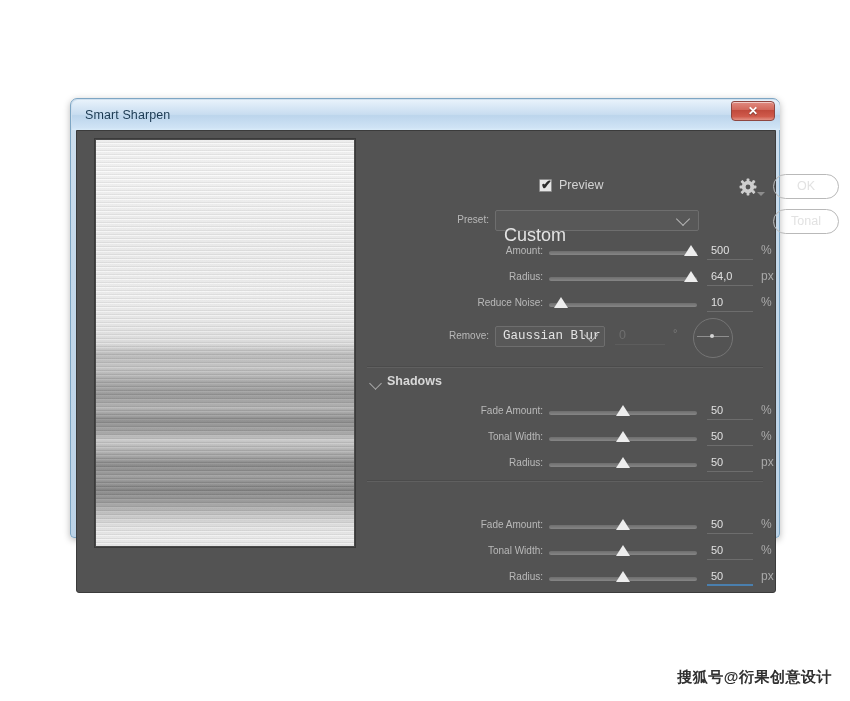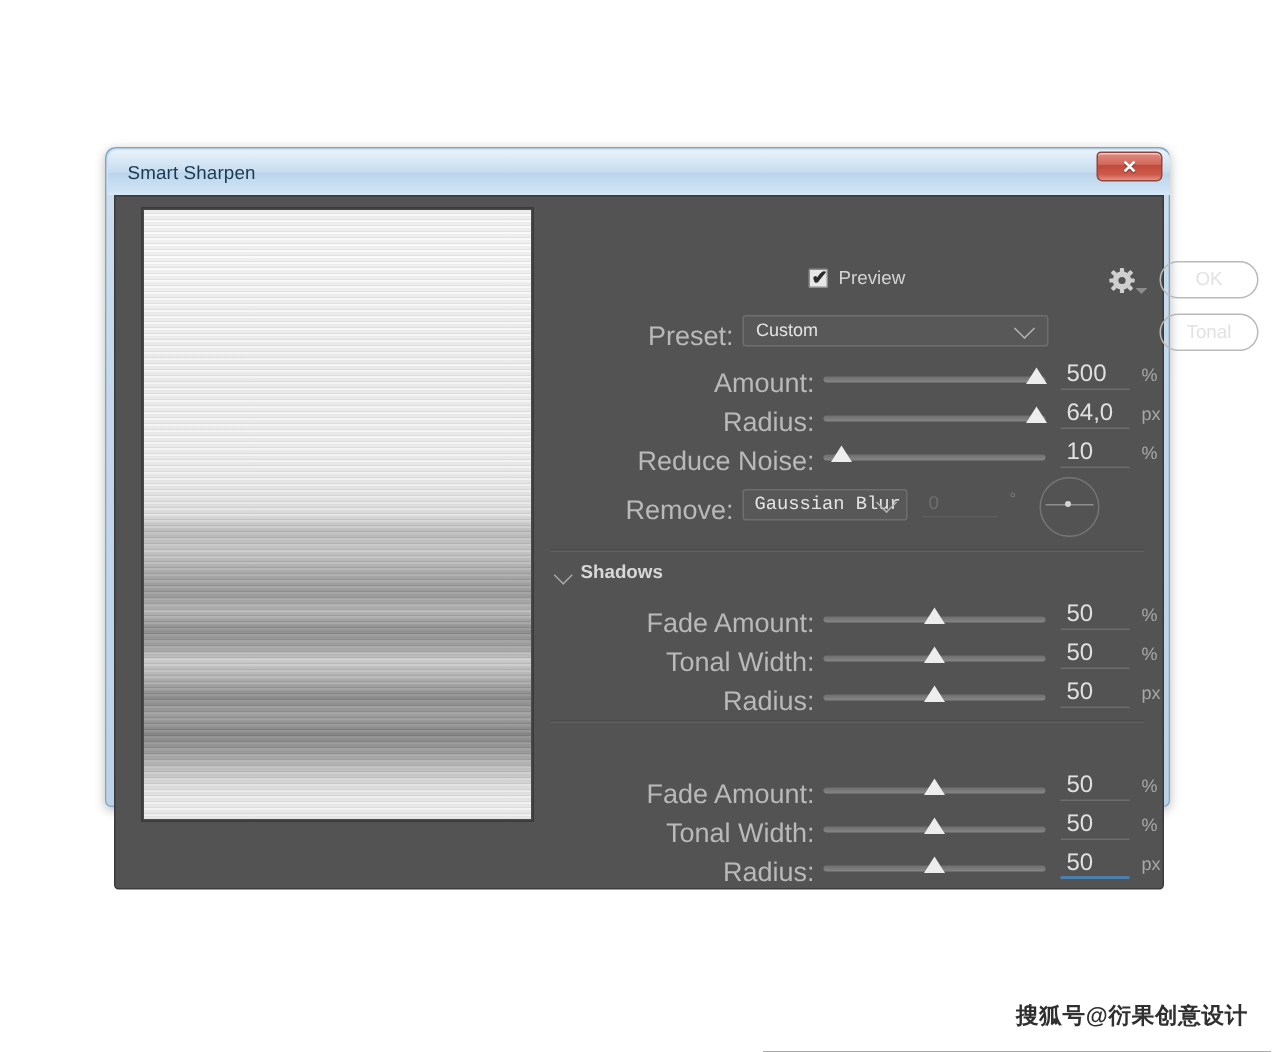--- a/index.html
+++ b/index.html
@@ -267,21 +267,21 @@
   }
   #ok-button     { top: 36px; }
   #cancel-button { top: 71px; }
 
   
   .row { position: absolute; left: 0; width: 400px; height: 22px; }
   .row-label {
     position: absolute;
     right: 224px;
     top: 3px;
-    font-size: 18px;
+    font-size: 10px;
     color: #b9b9b9;
     white-space: nowrap;
     text-align: right;
   }
   .slider {
     position: absolute;
     left: 182px;
     top: 9px;
     width: 148px;
     height: 4px;
@@ -299,21 +299,21 @@
     border-bottom: 11px solid #ededed;
     cursor: pointer;
   }
   .value-field {
     position: absolute;
     left: 340px;
     top: -1px;
     width: 46px;
     height: 19px;
     border-bottom: 1px solid #6d6d6d;
-    font-size: 16px;
+    font-size: 11px;
     color: #e0e0e0;
     padding-left: 4px;
     box-sizing: border-box;
     line-height: 18px;
     cursor: text;
   }
   .value-field.focused { border-bottom: 2px solid #4a7fae; }
   .unit {
     position: absolute;
     left: 394px;
@@ -333,22 +333,22 @@
     height: 21px;
     background: #585858;
     border: 1px solid #6e6e6e;
     border-radius: 2px;
     box-sizing: border-box;
     cursor: pointer;
   }
   #preset-select .sel-text {
     position: absolute;
     left: 8px;
-    top: 2px;
-    font-size: 12px;
+    top: 14px;
+    font-size: 18px;
     color: #e4e4e4;
   }
   .chev {
     position: absolute;
     width: 9px;
     height: 9px;
     border-right: 1.5px solid #b4b4b4;
     border-bottom: 1.5px solid #b4b4b4;
     transform: rotate(45deg);
   }

